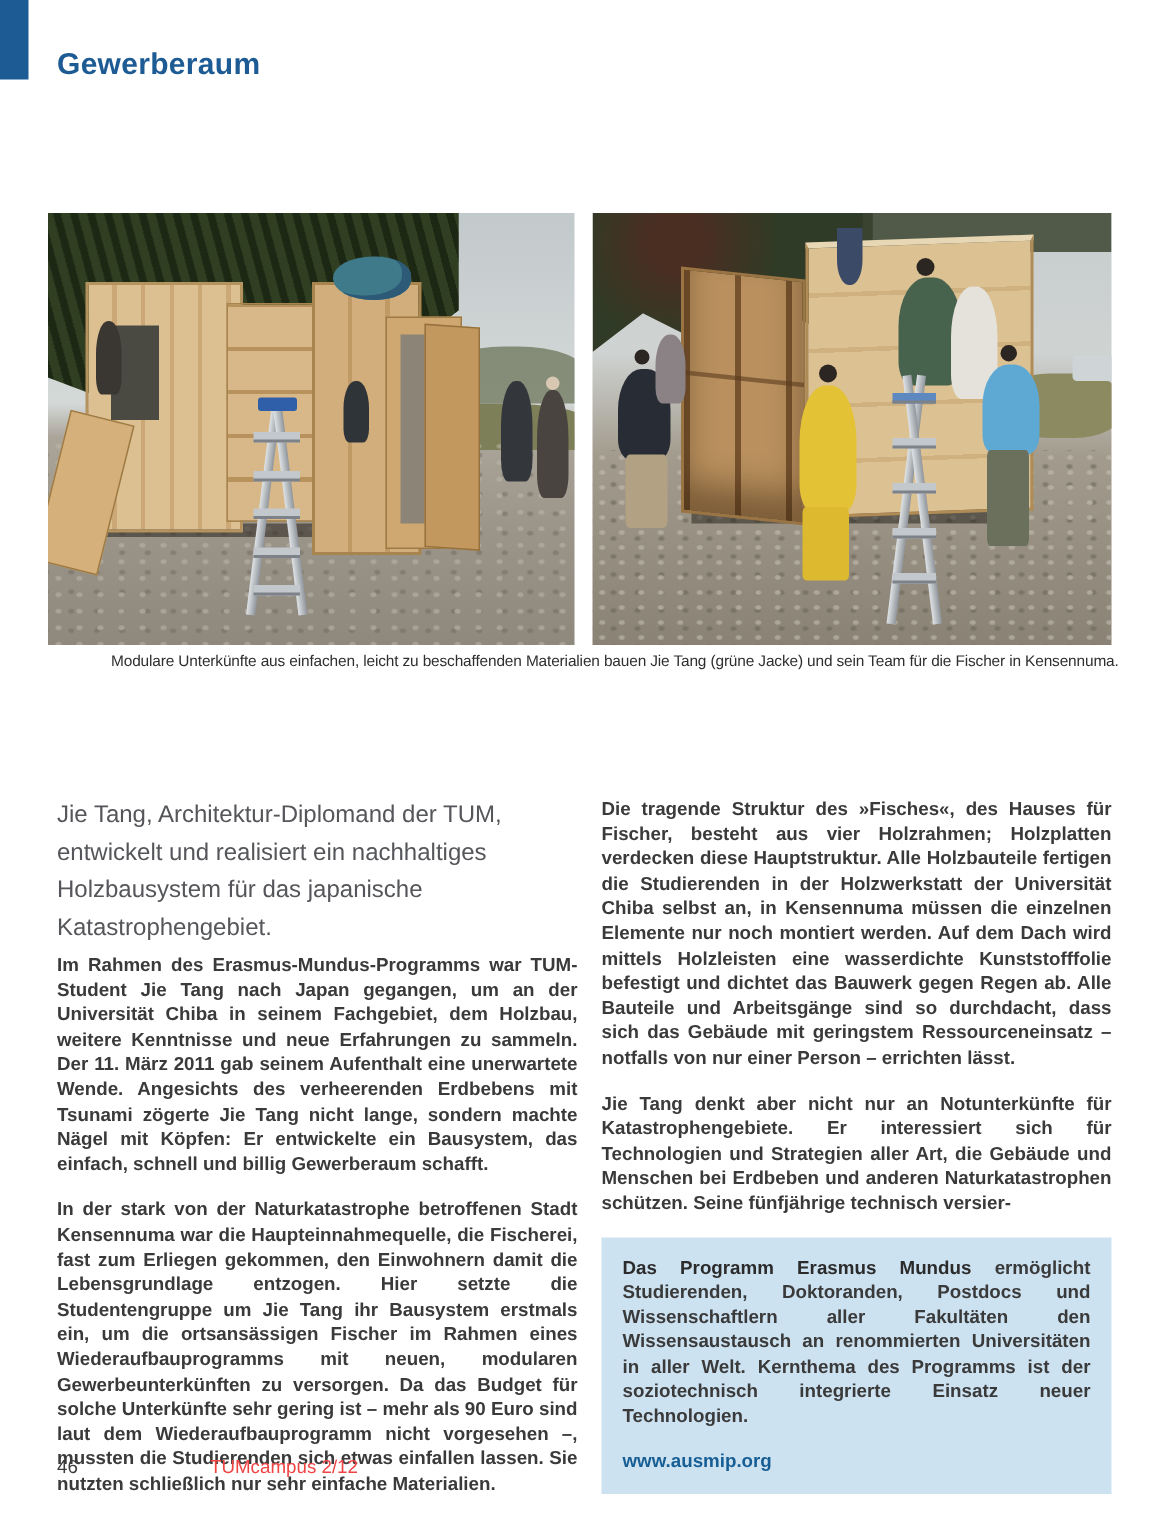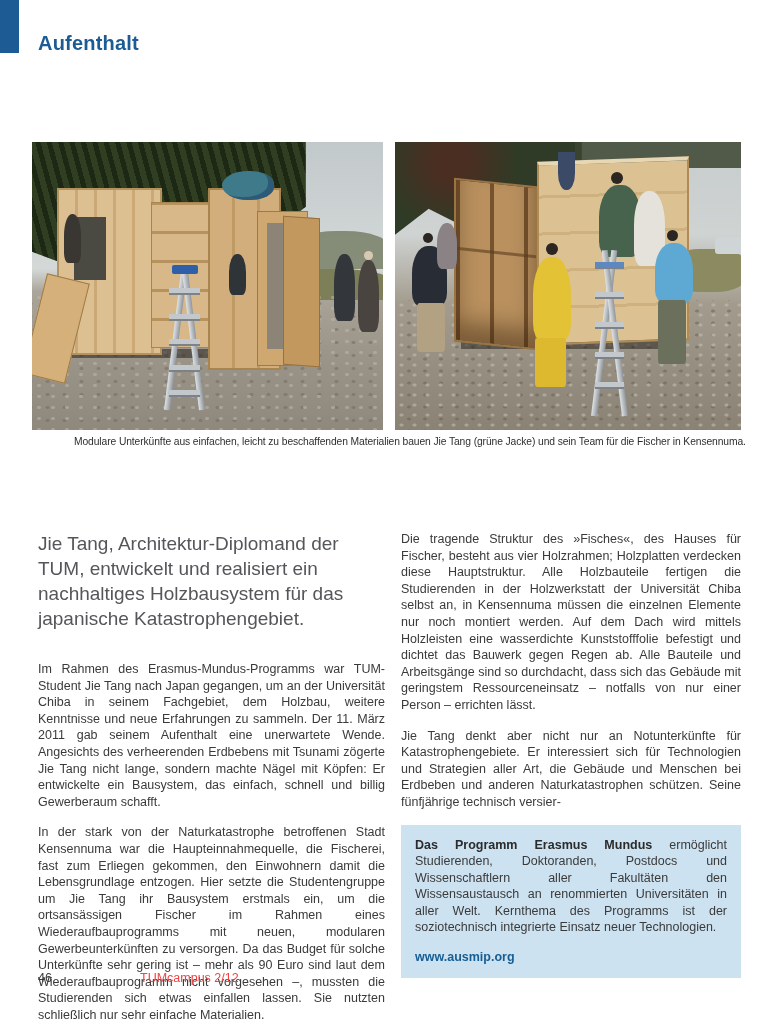--- a/index.html
+++ b/index.html
@@ -67,36 +67,36 @@
   .pr-foundation{left:19%;top:68%;width:60%;height:4%;background:rgba(30,25,20,.5);}
   .pr-jeans{left:47%;top:3.5%;width:5%;height:13%;background:#3b4a66;border-radius:0 0 45% 45%;}
   .pr-ladder{left:54%;top:37%;width:16%;height:58%;}
 
   
   .caption{position:absolute;left:33px;top:436px;width:712px;font-size:10.3px;color:#2f2f2f;letter-spacing:-.1px;padding-left:41px;}
   .headline{position:absolute;left:38px;top:478px;font-size:25px;font-weight:bold;color:#151515;letter-spacing:-.2px;}
   .columns{position:absolute;left:38px;top:531px;width:703px;display:flex;gap:16px;}
   .col-left{width:347px;flex:none;}
   .col-right{width:340px;flex:none;}
-  .lead{font-size:19px;line-height:25px;color:#55565a;margin:0 0 30px 0;}
-  .bodyp{font-size:12.5px;line-height:16.6px;text-align:justify;margin:0 0 14px 0;color:#3a3a3a;hyphens:auto;}
+  .lead{font-size:16px;line-height:25px;color:#55565a;margin:0 0 4px 0;}
+  .bodyp{font-size:12.5px;line-height:16.6px;text-align:justify;margin:0 0 14px 0;color:#3a3a3a;hyphens:auto;font-weight:bold;}
   .infobox{background:#cde2f1;padding:12px 14px 13px 14px;margin-top:1px;}
   .infobox .bodyp{margin:0;}
   .infobox b{color:#2b2b2b;margin-top:16px;}
   .infobox-link{display:inline-block;margin-top:14px;font-size:12.5px;font-weight:bold;color:#175e94;text-decoration:none;}
   .pagenum{position:absolute;left:38px;top:971px;font-size:12.5px;color:#3a3a3a;text-align:right;}
   .footer-pub{position:absolute;left:140px;top:971px;font-size:12.5px;color:#ef4444;}
 </style>
 </head>
 <body>
 
 <div class="page">
 
   <div class="corner-block"></div>
-  <div class="section-label">Aufenthalt</div>
+  <div class="section-label">Gewerberaum</div>
 
   <div class="photos-row">
 
     <div class="photo photo-left">
       <div class="pp pl-forest"></div>
       <div class="pp pl-fartrees"></div>
       <div class="pp pl-grass"></div>
       <div class="pp pl-gravel"></div>
       <div class="pp pl-foundation"></div>
       <div class="pp pl-wallA"></div>

